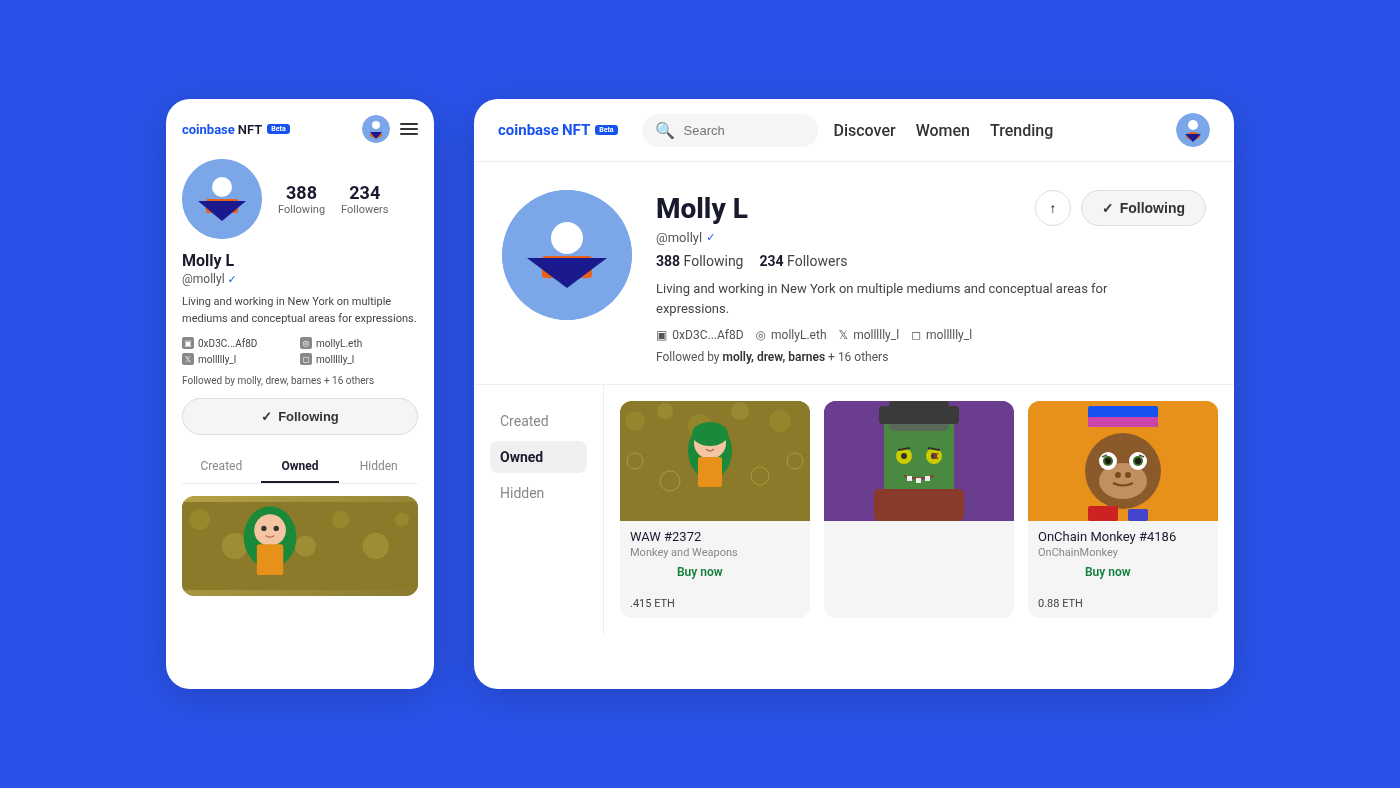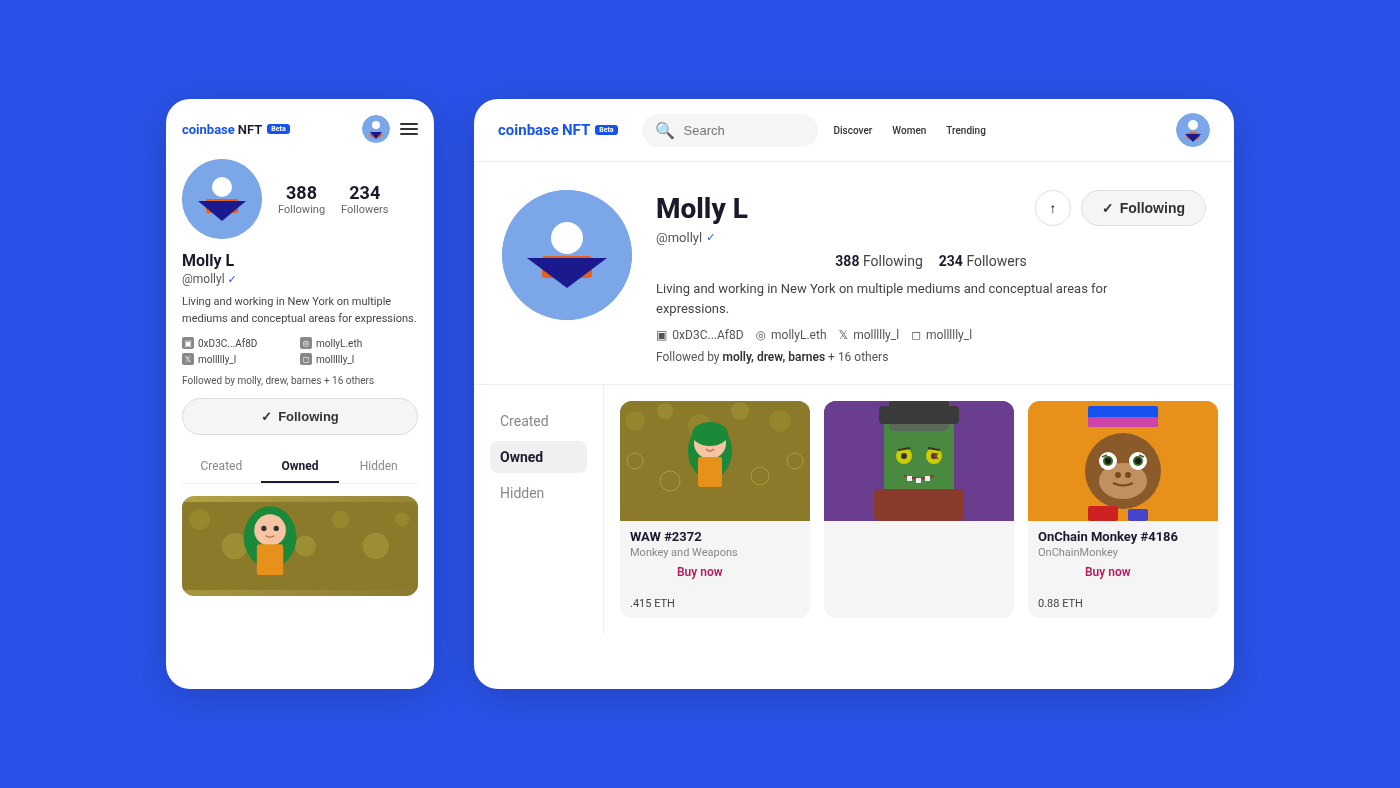--- a/index.html
+++ b/index.html
@@ -254,21 +254,21 @@
       outline: none;
       width: 120px;
     }
     .nav-links {
       display: flex;
       gap: 20px;
       align-items: center;
       flex: 1;
     }
     .nav-link {
-      font-size: 10px;
+      font-size: 16px;
       color: #333;
       text-decoration: none;
       font-weight: 500;
       cursor: pointer;
     }
     .desktop-avatar {
       width: 34px;
       height: 34px;
       border-radius: 50%;
       margin-left: auto;
@@ -340,21 +340,20 @@
       align-items: center;
       gap: 4px;
       margin-bottom: 8px;
     }
     .desktop-stats {
       display: flex;
       gap: 16px;
       margin-bottom: 10px;
       font-size: 14px;
       color: #444;
-      justify-content: center;
     }
     .desktop-stats strong {
       font-weight: 700;
       color: #1a1a2e;
     }
     .desktop-bio {
       font-size: 13px;
       color: #444;
       line-height: 1.5;
       margin-bottom: 10px;
@@ -418,34 +417,34 @@
       border-radius: 12px;
       overflow: hidden;
       background: #f5f5f5;
       cursor: pointer;
     }
     .nft-info {
       padding: 8px 10px;
     }
     .nft-title {
       font-size: 13px;
-      font-weight: 700;
+      font-weight: 400;
       color: #1a1a2e;
       margin-bottom: 2px;
     }
     .nft-collection {
       font-size: 11px;
       color: #888;
       margin-bottom: 6px;
     }
     .nft-action {
       font-size: 12px;
       font-weight: 600;
     }
-    .nft-action.buy { color: #be185d; padding-left: 47px; }
+    .nft-action.buy { color: #15803d; padding-left: 47px; }
     .nft-action.sold { color: #e55; }
     .nft-price {
       font-size: 11px;
       color: #444;
       margin-top: 18px;
     }
 
     
     .molly-avatar {
       width: 100%;

